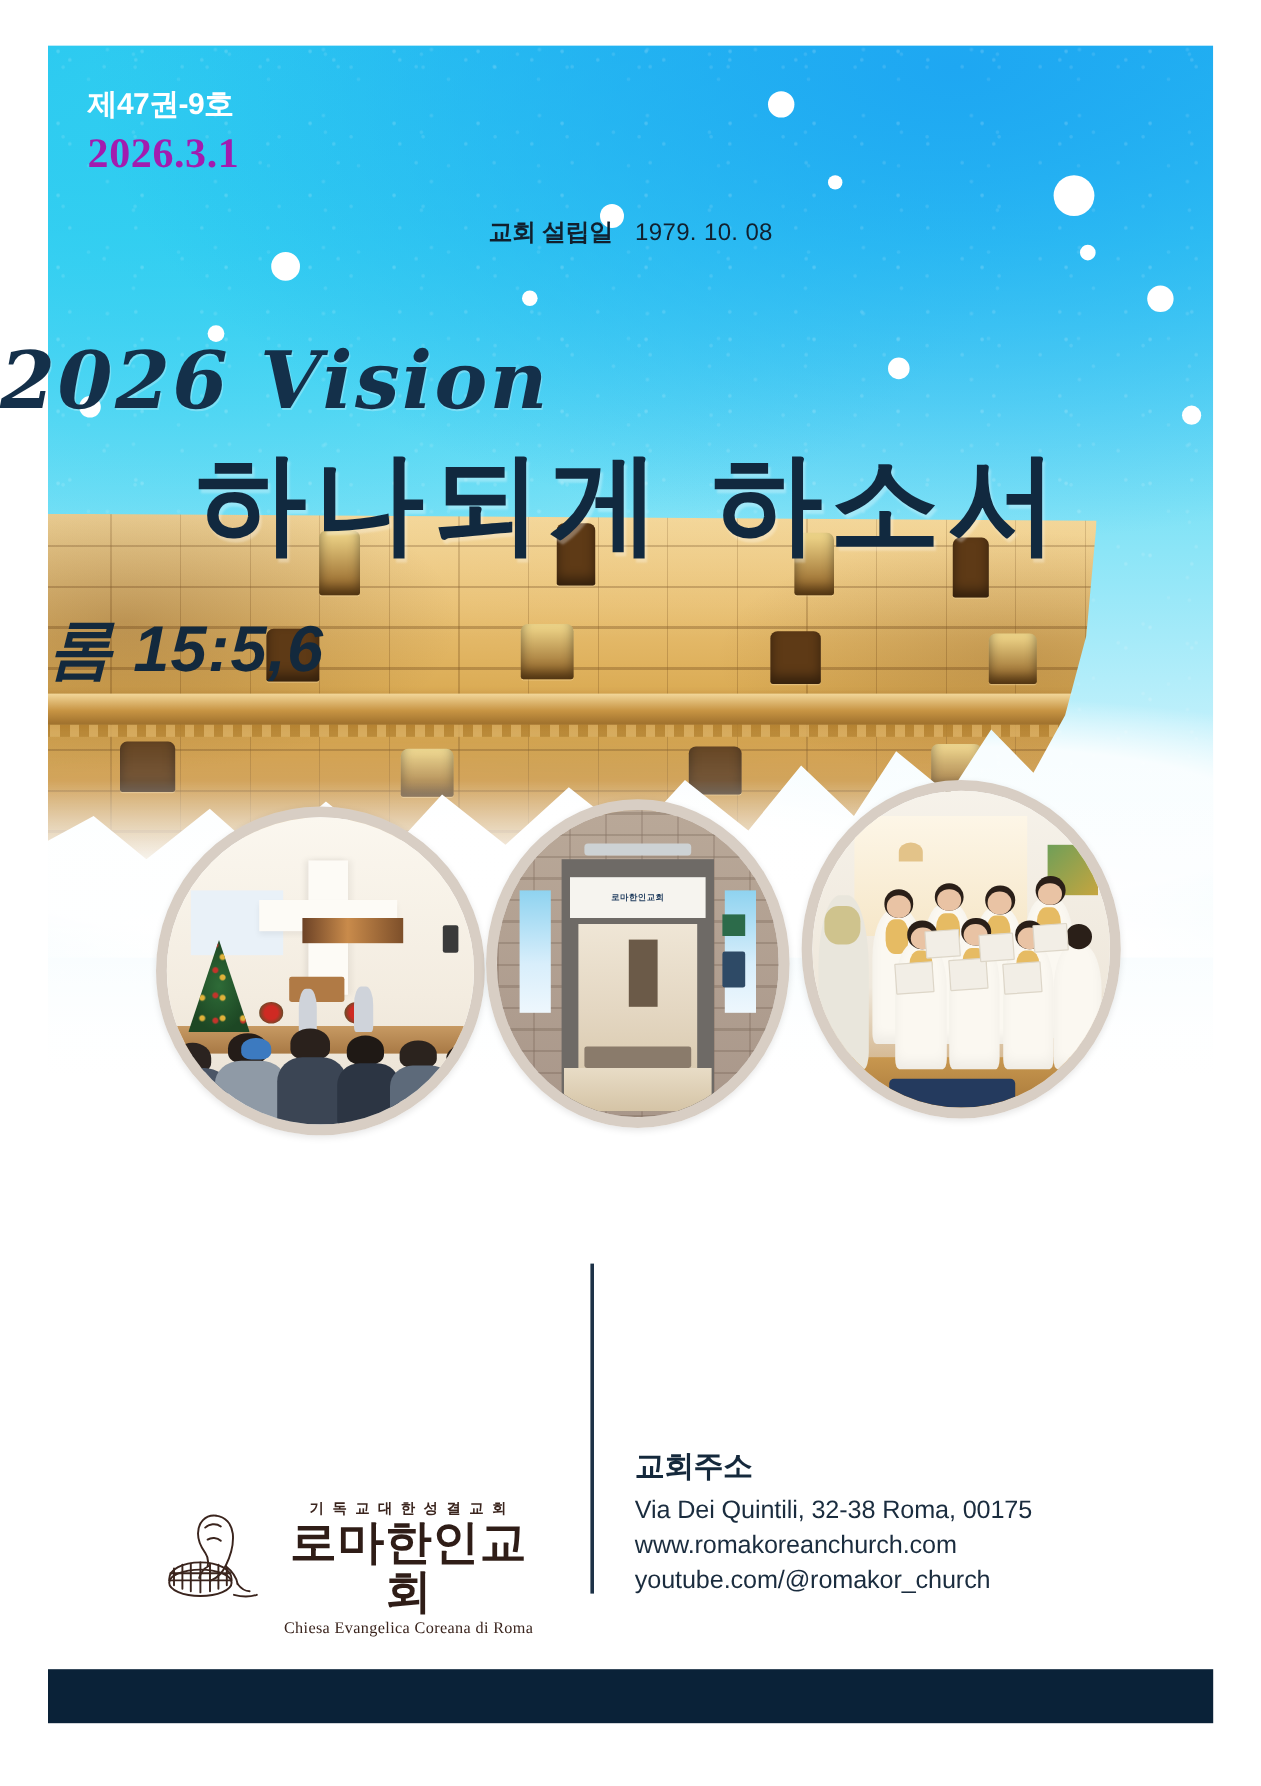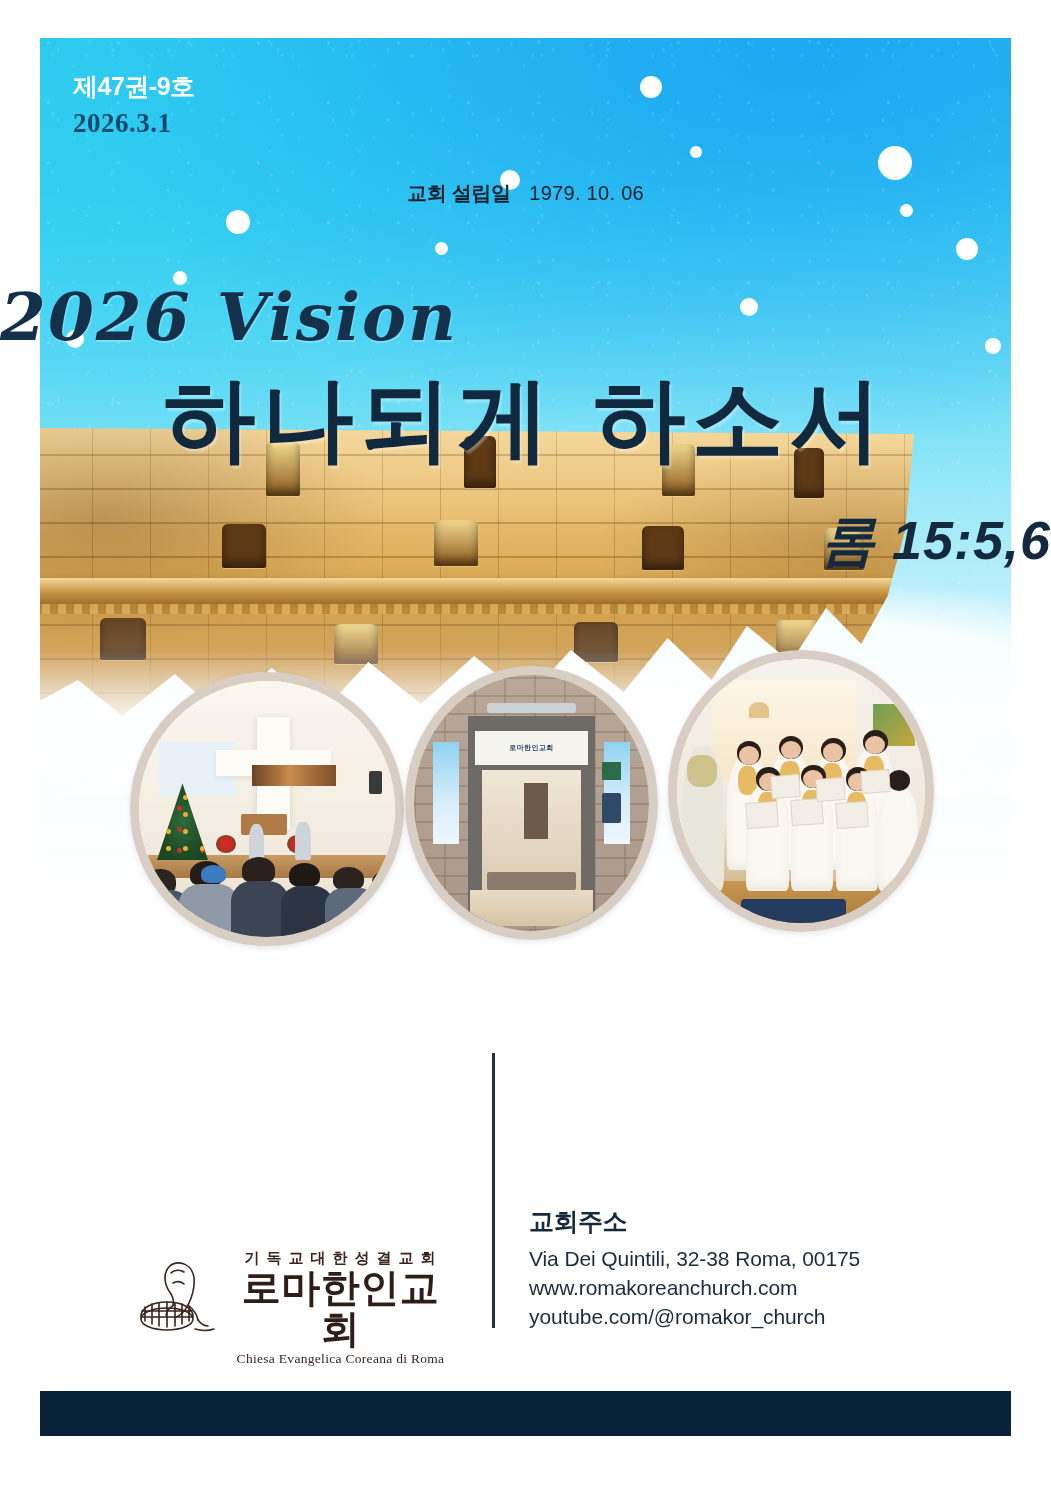--- a/index.html
+++ b/index.html
@@ -58,35 +58,35 @@
         background:linear-gradient(180deg,#f2d79a,#c79443 55%,#9d6f2c);
         box-shadow:0 2px 6px rgba(80,45,10,.35);}
   #cornice2{position:absolute;left:0;right:0;top:176px;height:10px;
         background:repeating-linear-gradient(90deg,#b5822f 0 8px, #d8ab5c 8px 16px);opacity:.85;}
 
   
   .bokeh{position:absolute;border-radius:50%;background:#fff;}
 
   
   #volume{position:absolute;left:73px;top:70px;font-size:25px;font-weight:700;color:#ffffff;letter-spacing:-.5px;}
-  #issueDate{position:absolute;left:73px;top:108px;font-size:27px;font-weight:700;color:#0c4a6e;
+  #issueDate{position:absolute;left:73px;top:108px;font-size:35px;font-weight:700;color:#a21caf;
        font-family:"Liberation Serif","DejaVu Serif",serif;letter-spacing:.5px;}
   #founded{position:absolute;left:0;right:0;top:180px;text-align:center;color:#11202e;}
   #founded .lbl{font-size:20px;font-weight:700;letter-spacing:-.3px;}
   #founded .val{font-size:20px;font-weight:400;margin-left:14px;letter-spacing:.3px;}
 
   #visionLine{position:absolute;left:0;right:12px;top:278px;text-align:left;}
   #visionLine span{font-family:"DejaVu Serif","Liberation Serif",serif;font-style:italic;
        font-weight:700;font-size:66px;color:#14304a;letter-spacing:2px;
        text-shadow:1px 2px 0 rgba(255,255,255,.25);}
   #mainTitle{position:absolute;left:0;right:0;top:358px;text-align:center;}
   #mainTitle span{font-family:"DejaVu Sans","Liberation Sans",sans-serif;font-weight:700;
        font-size:92px;color:#11293f;letter-spacing:6px;
        text-shadow:2px 3px 2px rgba(255,255,255,.30);}
-  #verse{position:absolute;left:0;right:0;top:505px;text-align:right;}
+  #verse{position:absolute;left:0;right:0;top:505px;text-align:left;padding-left:40px;}
   #verse span{font-weight:700;font-style:italic;font-size:54px;color:#13293d;letter-spacing:1px;}
 
   
   .photo{position:absolute;border-radius:50%;overflow:hidden;
          border:9px solid #d8cec4;box-shadow:0 2px 6px rgba(0,0,0,.10);}
   #photo1{left:130px;top:672px;width:256px;height:256px;}
   #photo2{left:405px;top:666px;width:235px;height:256px;}
   #photo3{left:668px;top:650px;width:248px;height:264px;}
   .pinner{position:absolute;inset:0;}
 
@@ -172,21 +172,21 @@
   #serviceList li::before{content:"";position:absolute;left:8px;top:12px;width:7px;height:7px;border-radius:50%;background:#15293c;}
 
   #addressBlock{position:absolute;left:529px;top:1205px;width:430px;}
   #addressTitle{font-size:25px;font-weight:700;color:#15293c;letter-spacing:-.5px;margin-bottom:7px;}
   #addressBlock .line{font-size:21px;color:#1a2c3e;line-height:1.38;letter-spacing:-.1px;}
 
   
   #logo{position:absolute;left:138px;top:1249px;width:310px;height:92px;}
   #logoMark{position:absolute;left:0;top:4px;width:86px;height:84px;}
   #logoText{position:absolute;left:95px;top:0;width:215px;text-align:center;color:#3a241d;}
-  #logoSmall{font-size:15px;letter-spacing:7px;font-weight:700;padding-left:6px;text-align:center;}
+  #logoSmall{font-size:12px;letter-spacing:7px;font-weight:700;padding-left:6px;text-align:center;}
   #logoMain{font-size:39px;font-weight:700;letter-spacing:.5px;line-height:1.05;color:#2f1d17;}
   #logoSub{font-family:"Liberation Serif","DejaVu Serif",serif;font-size:13.5px;letter-spacing:.3px;color:#3a241d;margin-top:1px;}
 
   
   #footerBar{position:absolute;left:40px;top:1391px;width:971px;height:45px;background:#0a2238;}
 </style>
 </head>
 <body>
 
 <div id="hero">
@@ -226,21 +226,21 @@
   <div class="bokeh" style="left:700px;top:260px;width:18px;height:18px;"></div>
   <div class="bokeh" style="left:945px;top:300px;width:16px;height:16px;"></div>
 
   <div id="skyFade"></div>
 </div>
 
 <div id="volume">제47권-9호</div>
 <div id="issueDate">2026.3.1</div>
 <div id="founded">
   <span class="lbl">교회 설립일</span>
-  <span class="val">1979. 10. 06</span>
+  <span class="val">1979. 10. 08</span>
 </div>
 <div id="visionLine">
   <span>2026  Vision</span>
 </div>
 <div id="mainTitle">
   <span>하나되게 하소서</span>
 </div>
 <div id="verse">
   <span>롬 15:5,6</span>
 </div>

